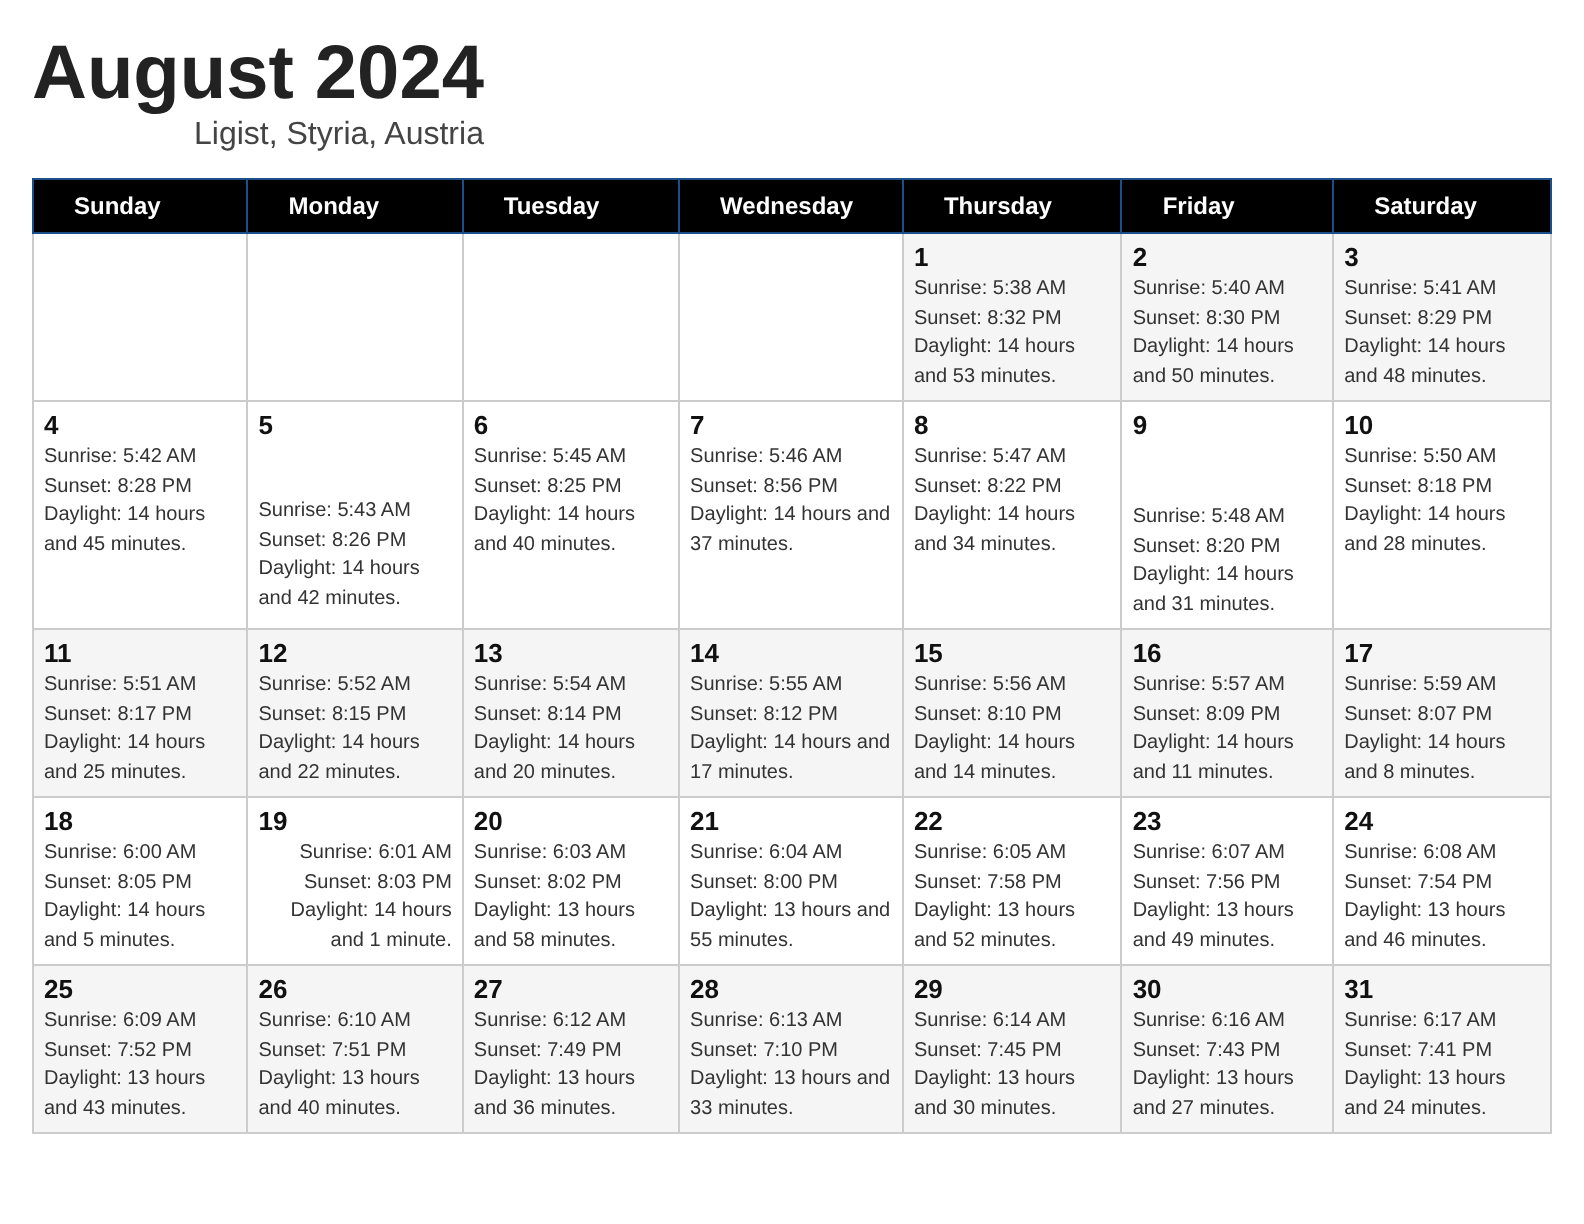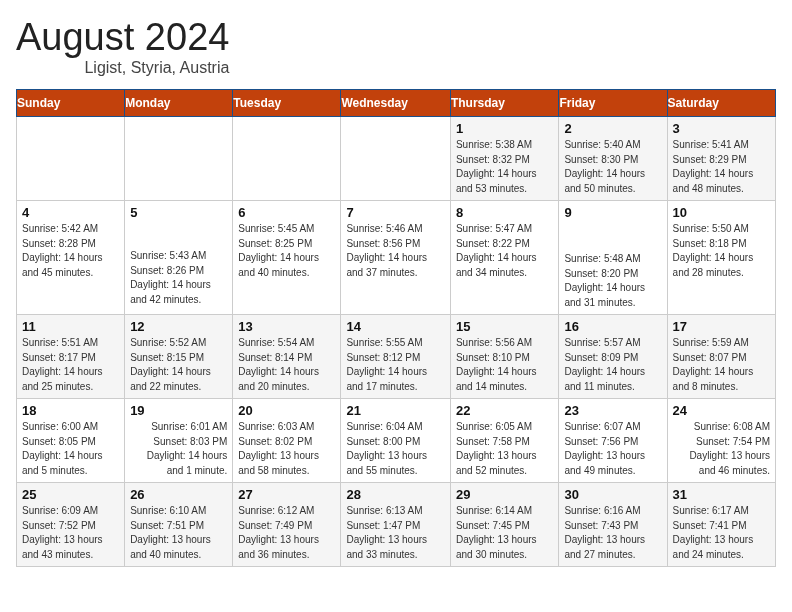--- a/index.html
+++ b/index.html
@@ -19,36 +19,36 @@
     .logo {
       display: flex;
       flex-direction: column;
       align-items: flex-start;
     }
     .title-block {
       text-align: right;
     }
     .month-title {
       font-size: 38px;
-      font-weight: normal;
+      font-weight: bold;
       color: #222;
     }
     .subtitle {
       font-size: 16px;
       color: #444;
     }
     table {
       width: 100%;
       border-collapse: collapse;
       font-size: 11px;
     }
     thead tr th {
-      background-color: #c2410c;
+      background-color: #000000;
       color: #fff;
-      padding: 6px 0;
+      padding: 6px 20px;
       text-align: left;
       font-size: 12px;
       font-weight: bold;
       border: 1px solid #1a4f8a;
     }
     tbody tr td {
       vertical-align: top;
       border: 1px solid #ccc;
       padding: 4px 5px;
       width: 113px;
@@ -240,21 +240,21 @@
 Daylight: 13 hours and 52 minutes.</div>
         </td>
         <td>
           <div class="day-num">23</div>
           <div class="day-detail" style="white-space: pre-line;">Sunrise: 6:07 AM
 Sunset: 7:56 PM
 Daylight: 13 hours and 49 minutes.</div>
         </td>
         <td>
           <div class="day-num">24</div>
-          <div class="day-detail" style="white-space: pre-line; text-align: right;">Sunrise: 6:08 AM
+          <div class="day-detail" style="white-space: pre-line;">Sunrise: 6:08 AM
 Sunset: 7:54 PM
 Daylight: 13 hours and 46 minutes.</div>
         </td>
       </tr>
       <tr>
         <td>
           <div class="day-num">25</div>
           <div class="day-detail" style="white-space: pre-line;">Sunrise: 6:09 AM
 Sunset: 7:52 PM
 Daylight: 13 hours and 43 minutes.</div>
@@ -267,21 +267,21 @@
         </td>
         <td>
           <div class="day-num">27</div>
           <div class="day-detail" style="white-space: pre-line;">Sunrise: 6:12 AM
 Sunset: 7:49 PM
 Daylight: 13 hours and 36 minutes.</div>
         </td>
         <td>
           <div class="day-num">28</div>
           <div class="day-detail" style="white-space: pre-line;">Sunrise: 6:13 AM
-Sunset: 1:47 PM
+Sunset: 7:10 PM
 Daylight: 13 hours and 33 minutes.</div>
         </td>
         <td>
           <div class="day-num">29</div>
           <div class="day-detail" style="white-space: pre-line;">Sunrise: 6:14 AM
 Sunset: 7:45 PM
 Daylight: 13 hours and 30 minutes.</div>
         </td>
         <td>
           <div class="day-num">30</div>

